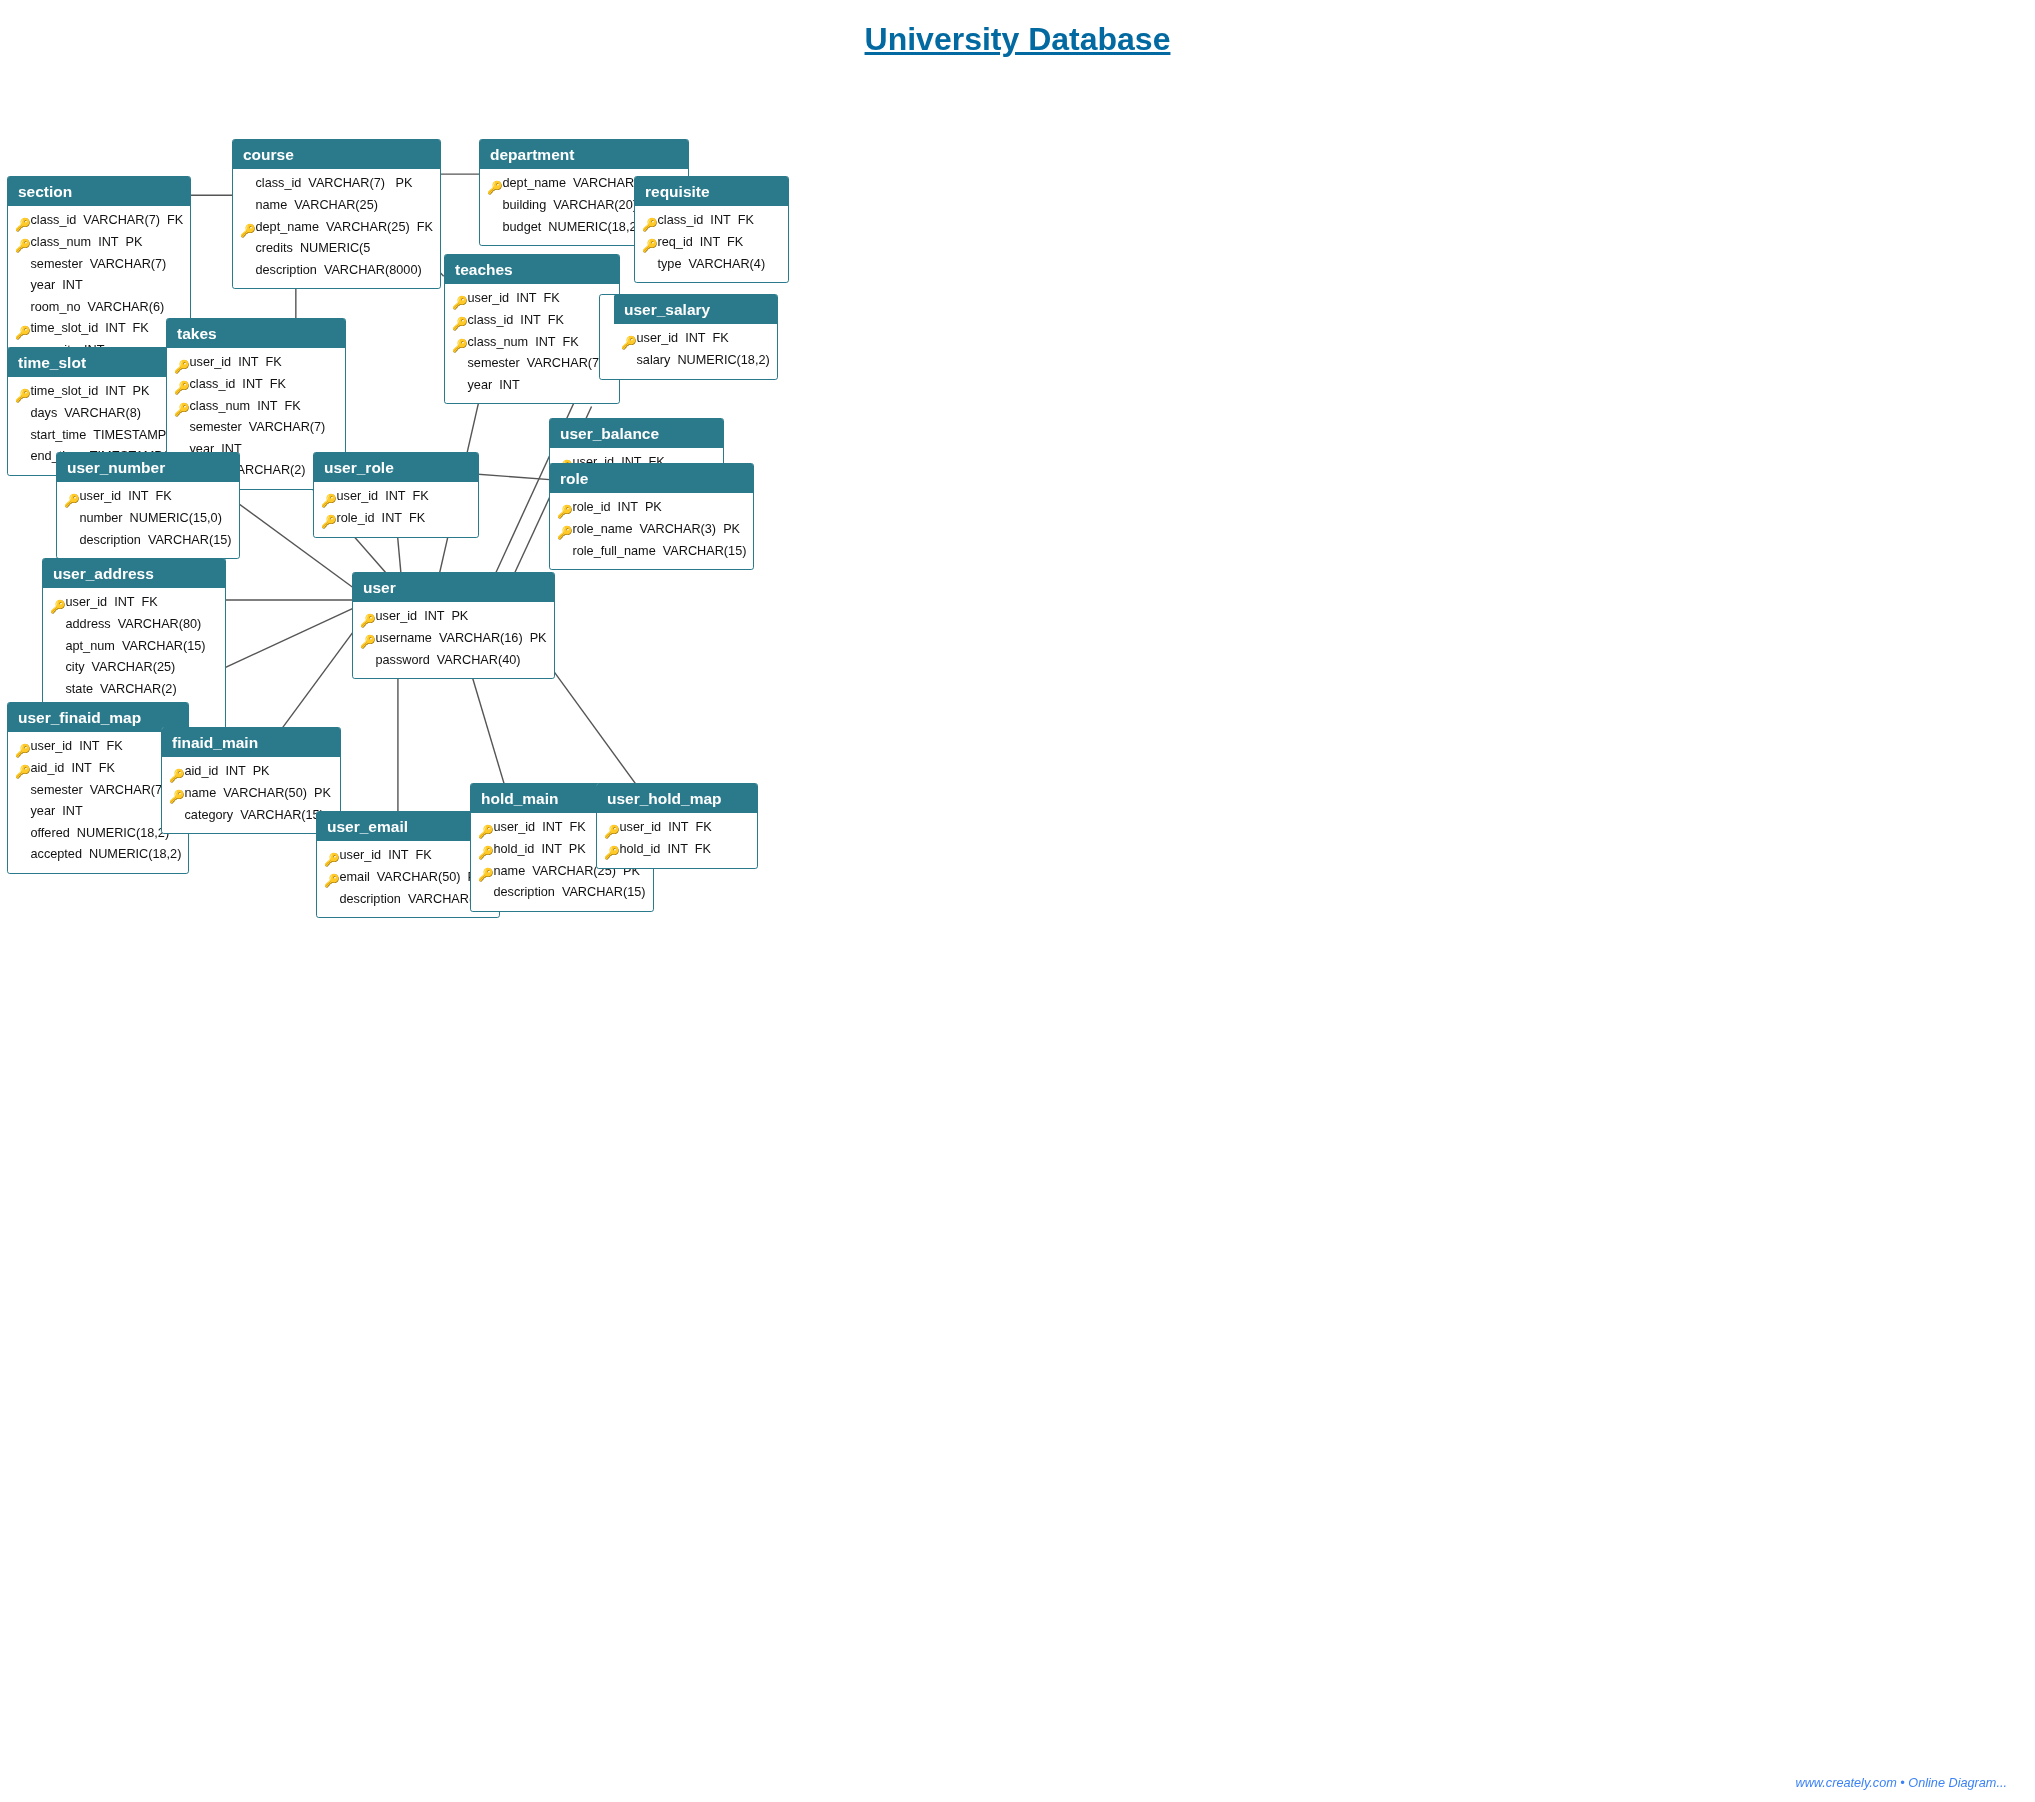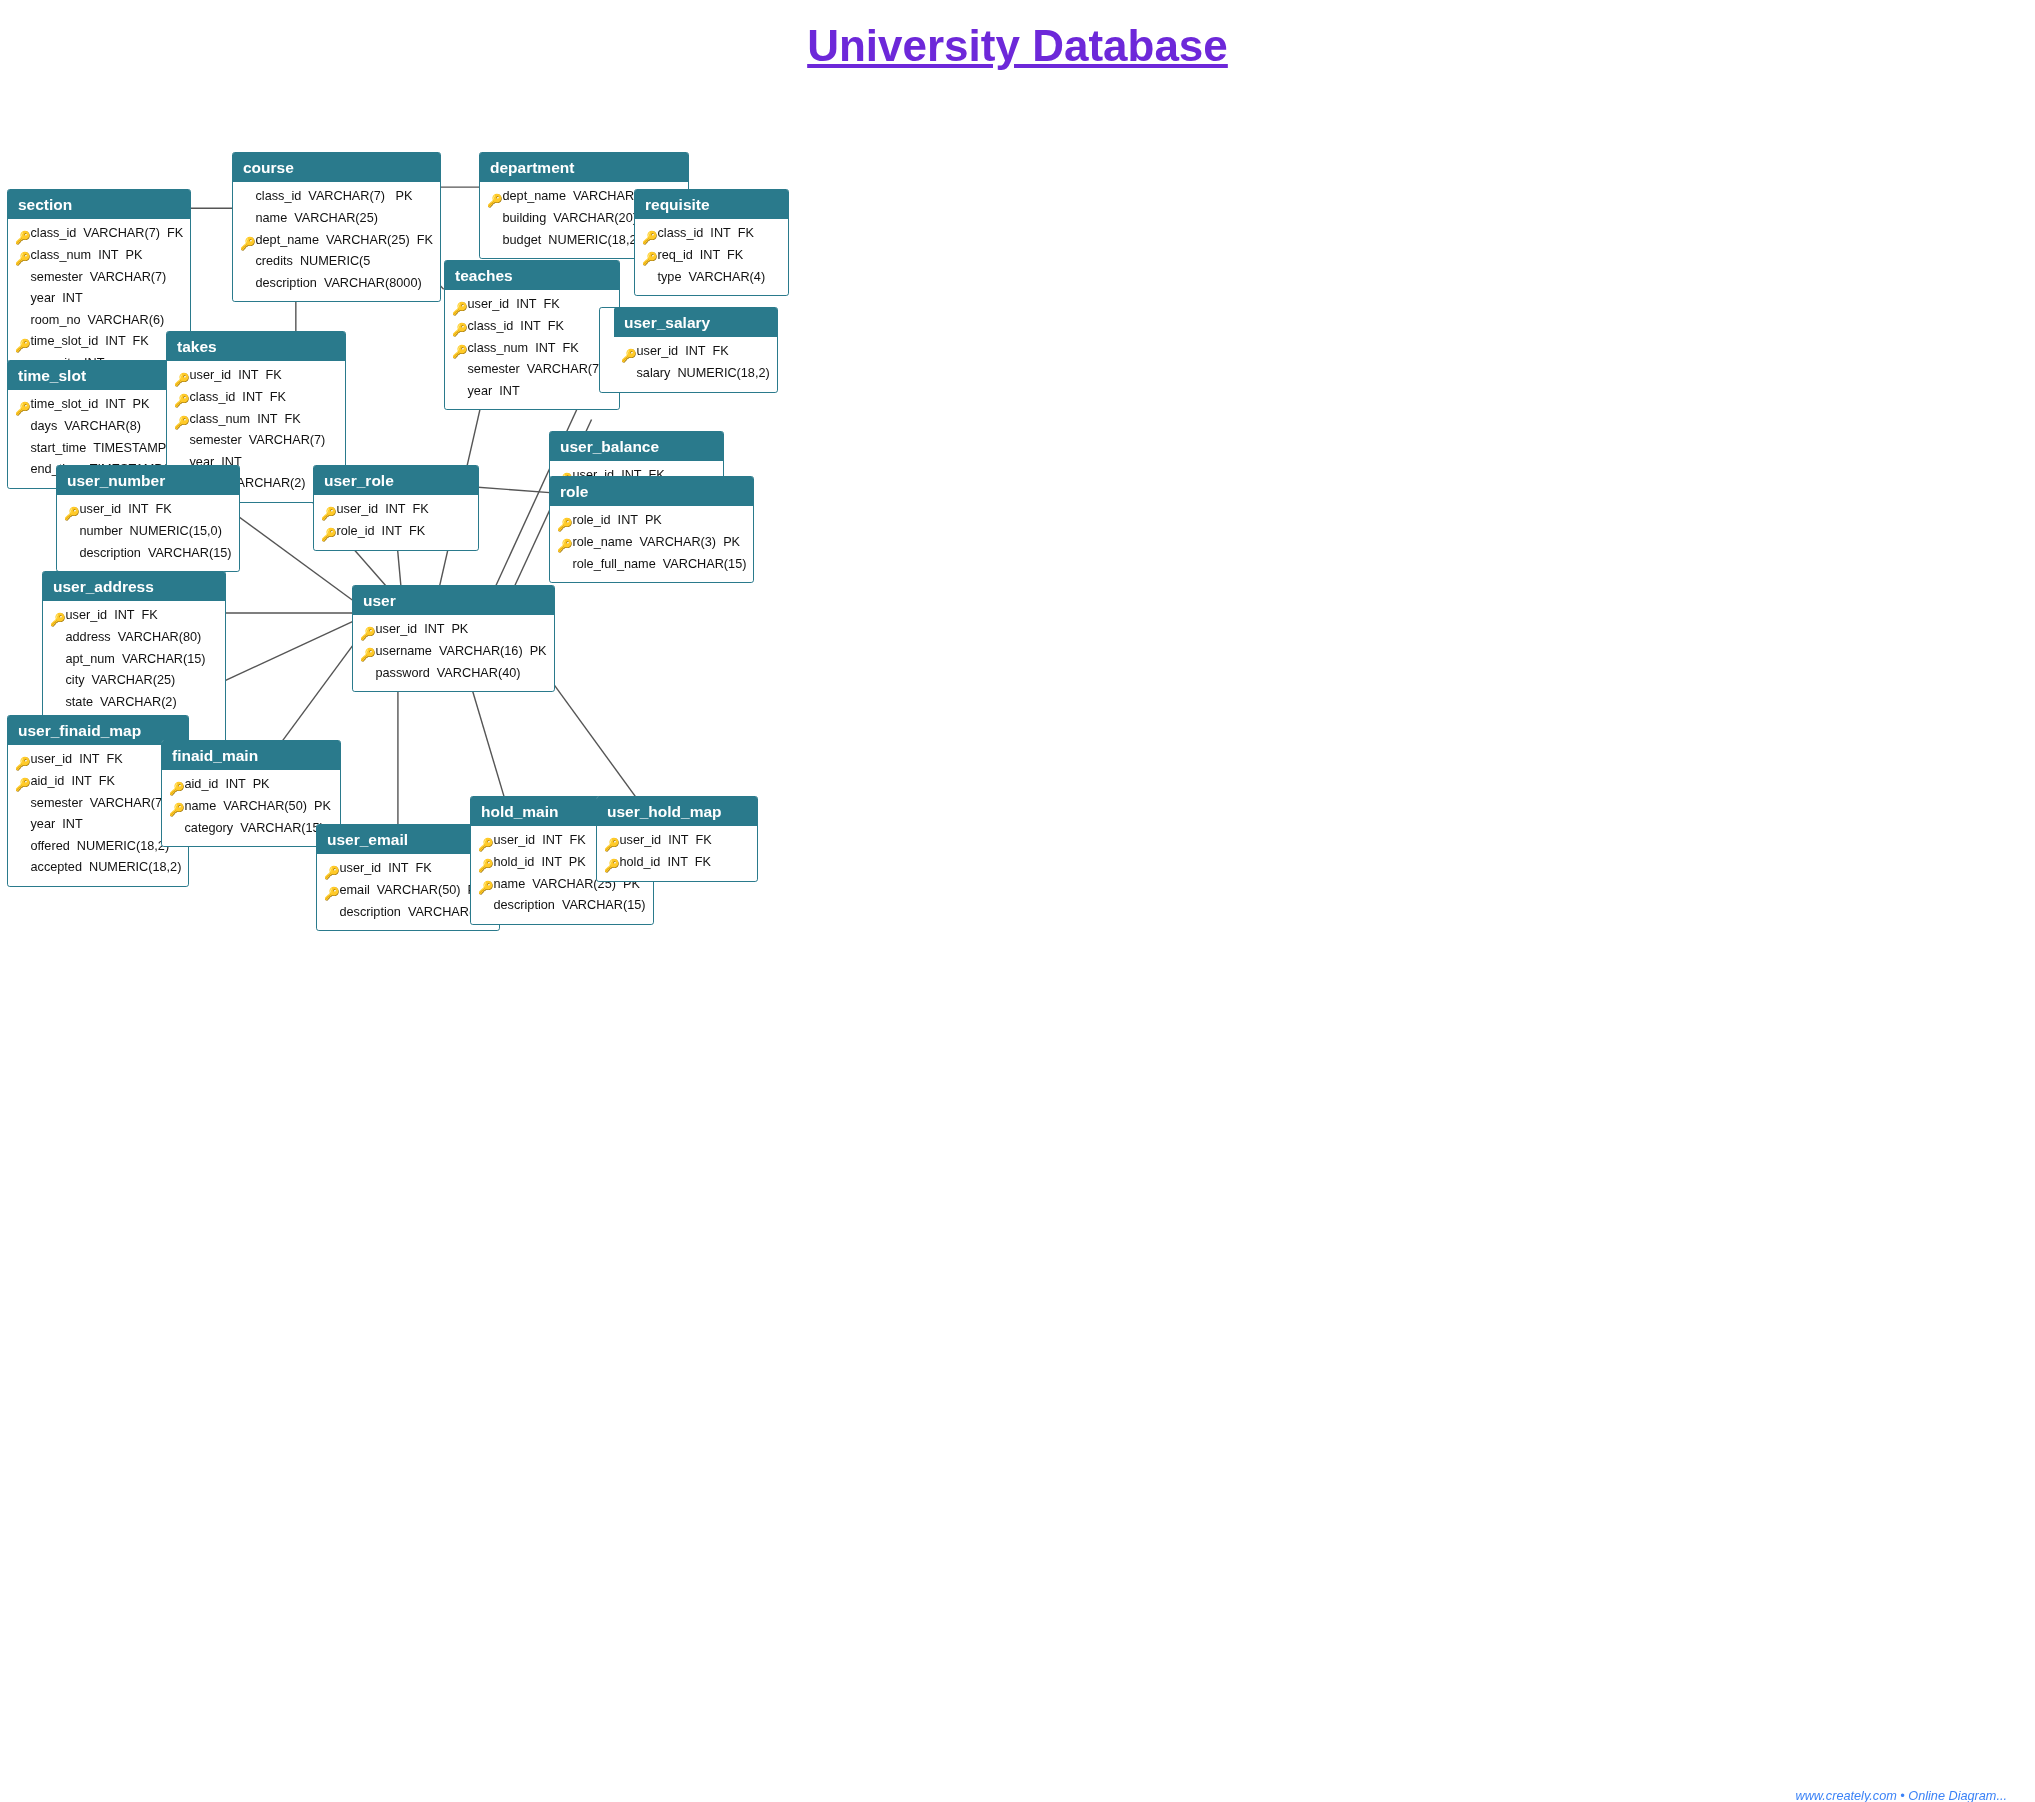--- a/index.html
+++ b/index.html
@@ -6,25 +6,25 @@
     body {
       background: #ffffff;
       font-family: Arial, sans-serif;
       width: 2035px;
       min-height: 1803px;
       position: relative;
       overflow: hidden;
     }
     h1.page-title {
       text-align: center;
-      font-size: 44px;
+      font-size: 32px;
       font-weight: bold;
       text-decoration: underline;
       padding: 21px 0 14px 0;
-      color: #6d28d9;
+      color: #0369a1;
     }
     .diagram-area {
       position: relative;
       width: 100%;
       height: 1732px;
     }
     .table-box {
       position: absolute;
       border: 1.1px solid #2a7a8c;
       background: #fff;
@@ -225,21 +225,21 @@
           <span class="key-icon fk">🔑</span>
           <span>req_id &nbsp;INT &nbsp;FK</span>
         </div>
       <div class="table-row">
           <span class="spacer"></span>
           <span>type &nbsp;VARCHAR(4)</span>
         </div>
     </div>
   </div>
 
-  <div class="table-box" style="left:444px;top:175px;min-width:176px;">
+  <div class="table-box" style="left:444px;top:182px;min-width:176px;">
     <div class="table-header">teaches</div>
     <div class="table-body">
       <div class="table-row">
           <span class="key-icon fk">🔑</span>
           <span>user_id &nbsp;INT &nbsp;FK</span>
         </div>
       <div class="table-row">
           <span class="key-icon fk">🔑</span>
           <span>class_id &nbsp;INT &nbsp;FK</span>
         </div>

